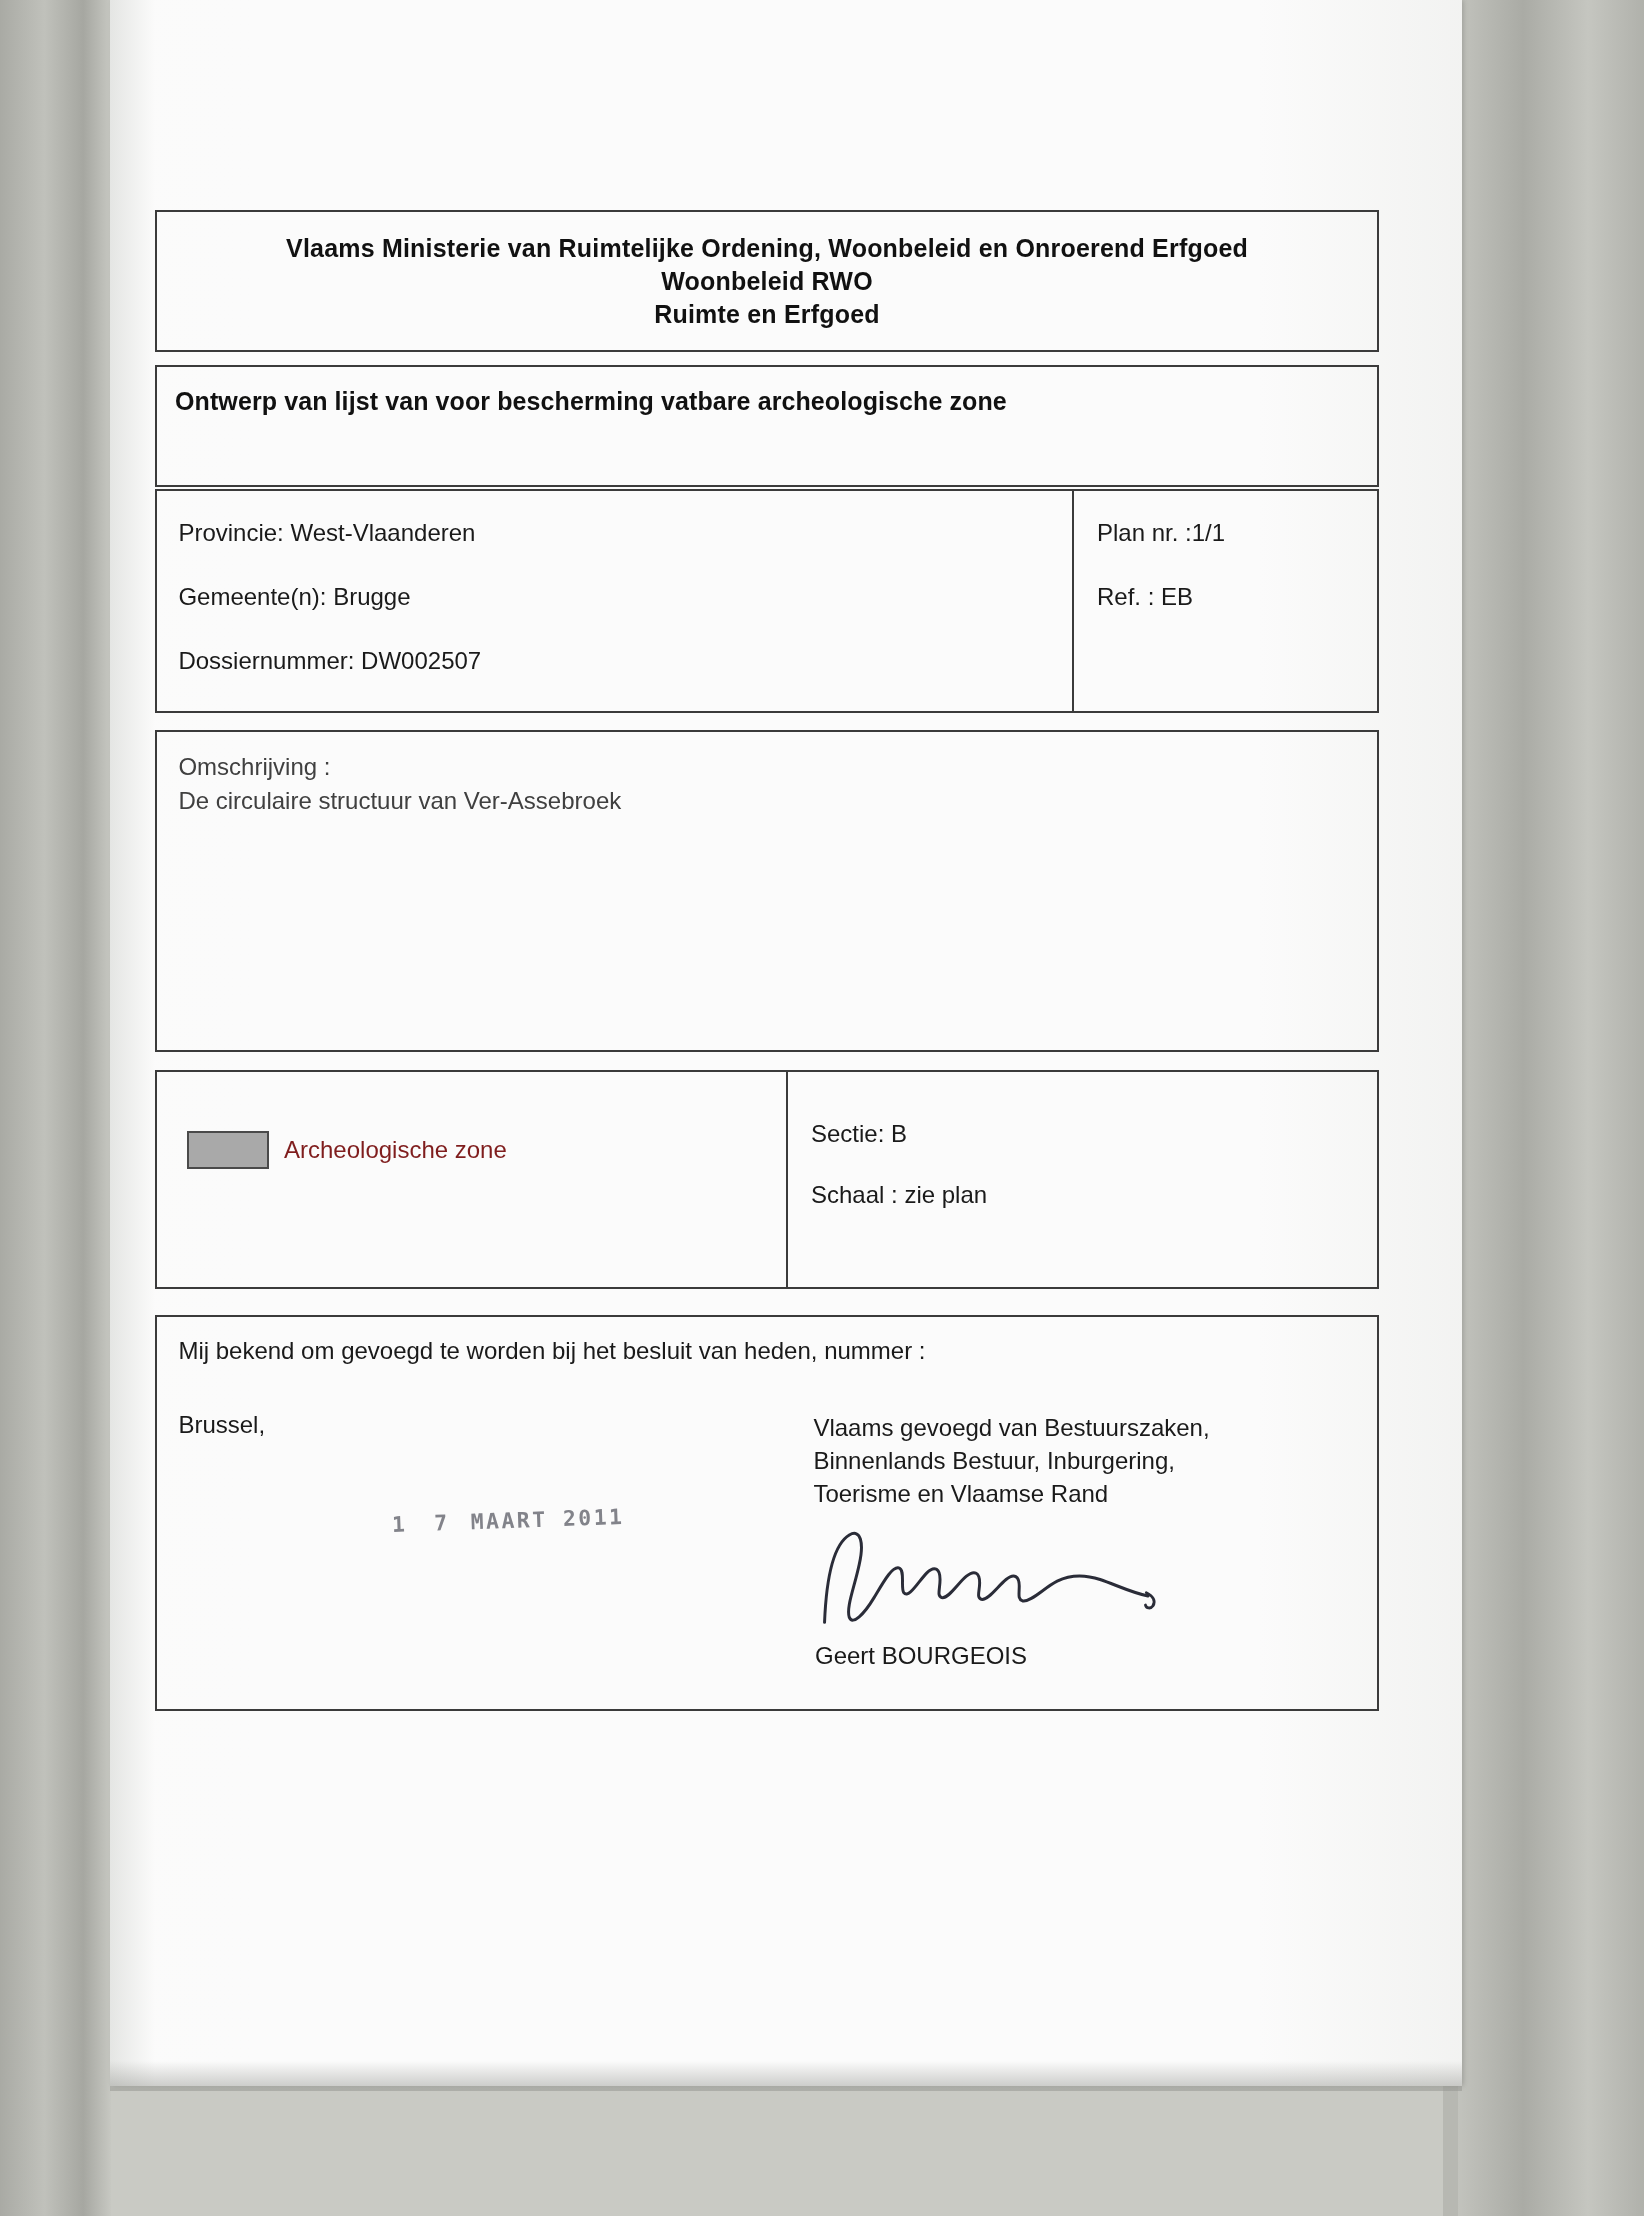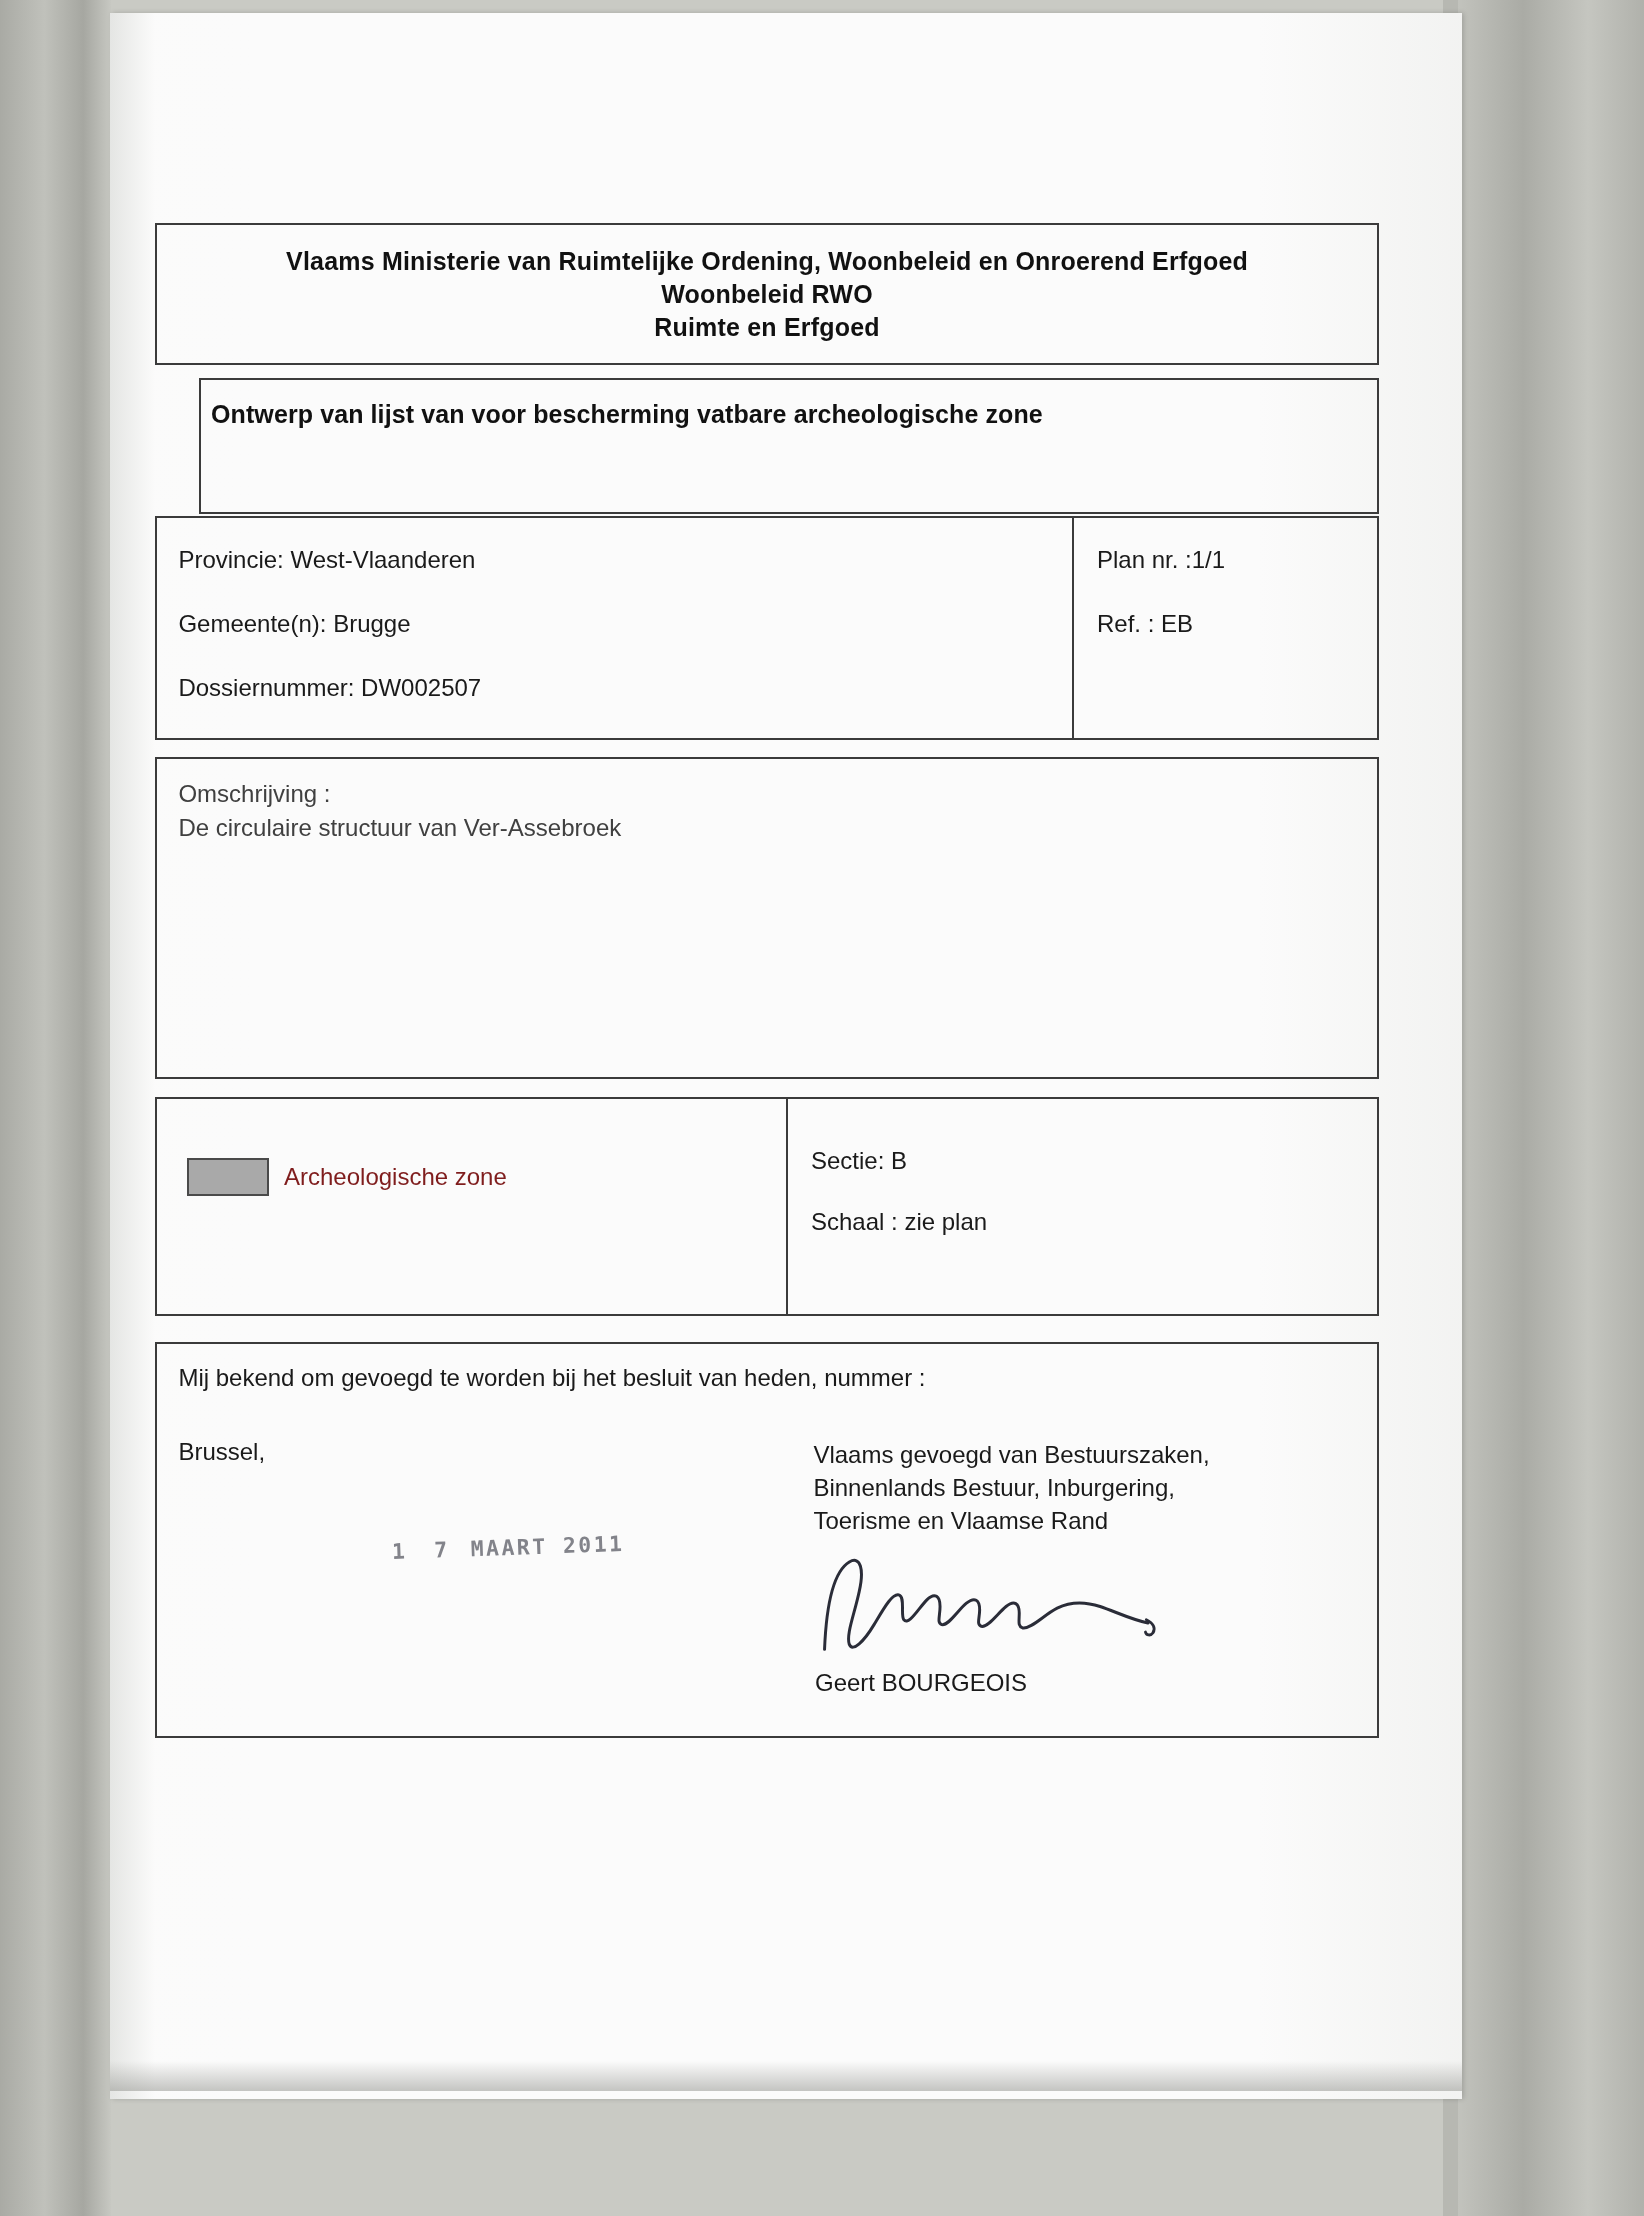--- a/index.html
+++ b/index.html
@@ -36,21 +36,21 @@
   .scan-bg-dark-right {
     position: absolute;
     right: 0; top: 0; width: 186px; height: 2216px;
     background: linear-gradient(to right, #c2c3bd, #aaaba5 35%, #c5c6c0 70%, #b0b1ab);
   }
 
   
   .paper {
     position: absolute;
     left: 110px;
-    top: 13px;
+    top: 0px;
     width: 1352px;
     height: 2086px;
     background: #fbfbfb;
     box-shadow: 1.6px 0 5px rgba(0,0,0,0.18);
   }
   .paper:before {
     content: "";
     position: absolute;
     left: 0; top: 0; right: 0; bottom: 0;
     background: linear-gradient(to right,
@@ -97,23 +97,22 @@
     font-weight: bold;
     font-size: 25px;
     color: #111;
     line-height: 1.32;
     text-align: center;
     letter-spacing: 0.2px;
   }
 
   .title-box {
     margin-top: 13px;
-    height: 136px;
-    padding: 20px 10px;
-    margin-left: 44px;
+    height: 122px;
+    padding: 20px 18px;
   }
   .title-text {
     font-weight: bold;
     font-size: 25px;
     color: #111;
     letter-spacing: 0.1px;
   }
 
   
   .id-box {

